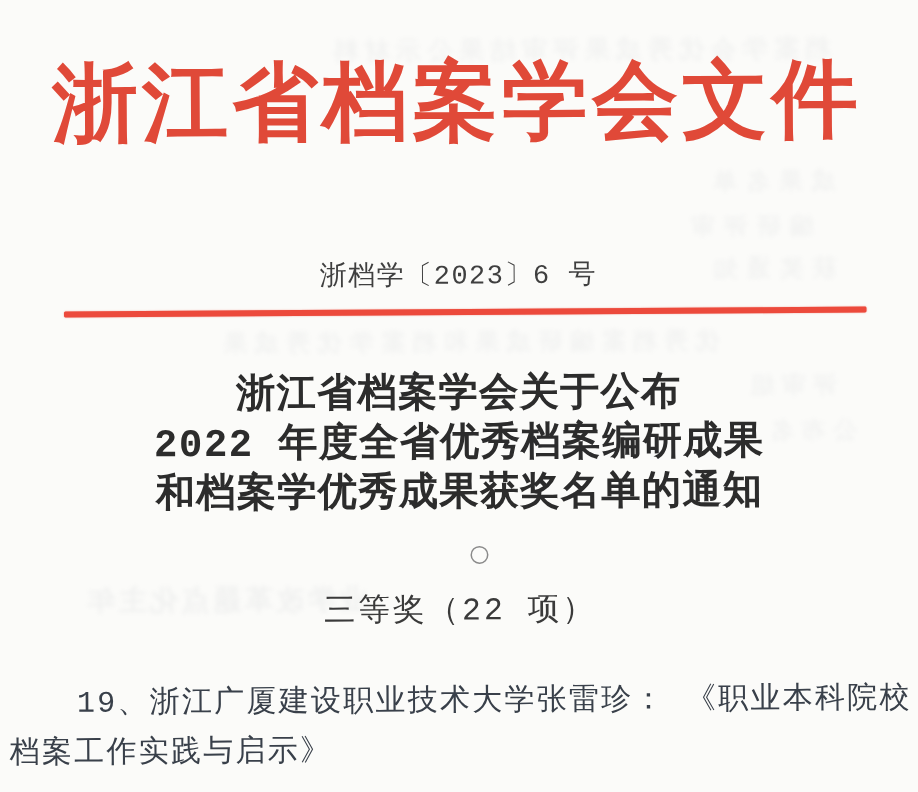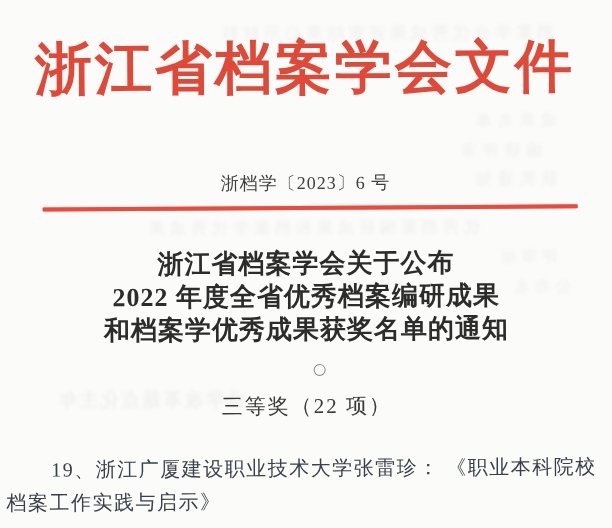--- a/index.html
+++ b/index.html
@@ -1,21 +1,21 @@
 <!DOCTYPE html>
 <html><head>
 <meta charset="utf-8">
 <style>
   html,body{margin:0;padding:0;}
   .page{
     position:relative;
     width:612px;height:528px;
     background:#fbfbf9;
     overflow:hidden;
-    font-family:Liberation Serif, serif;
+    font-family:Liberation Mono, monospace;
   }
   .content{
     position:absolute;inset:0;
     transform:rotate(-0.35deg);
     transform-origin:50% 50%;
   }
   
   .ghost{
     position:absolute;
     color:#8d939c;

